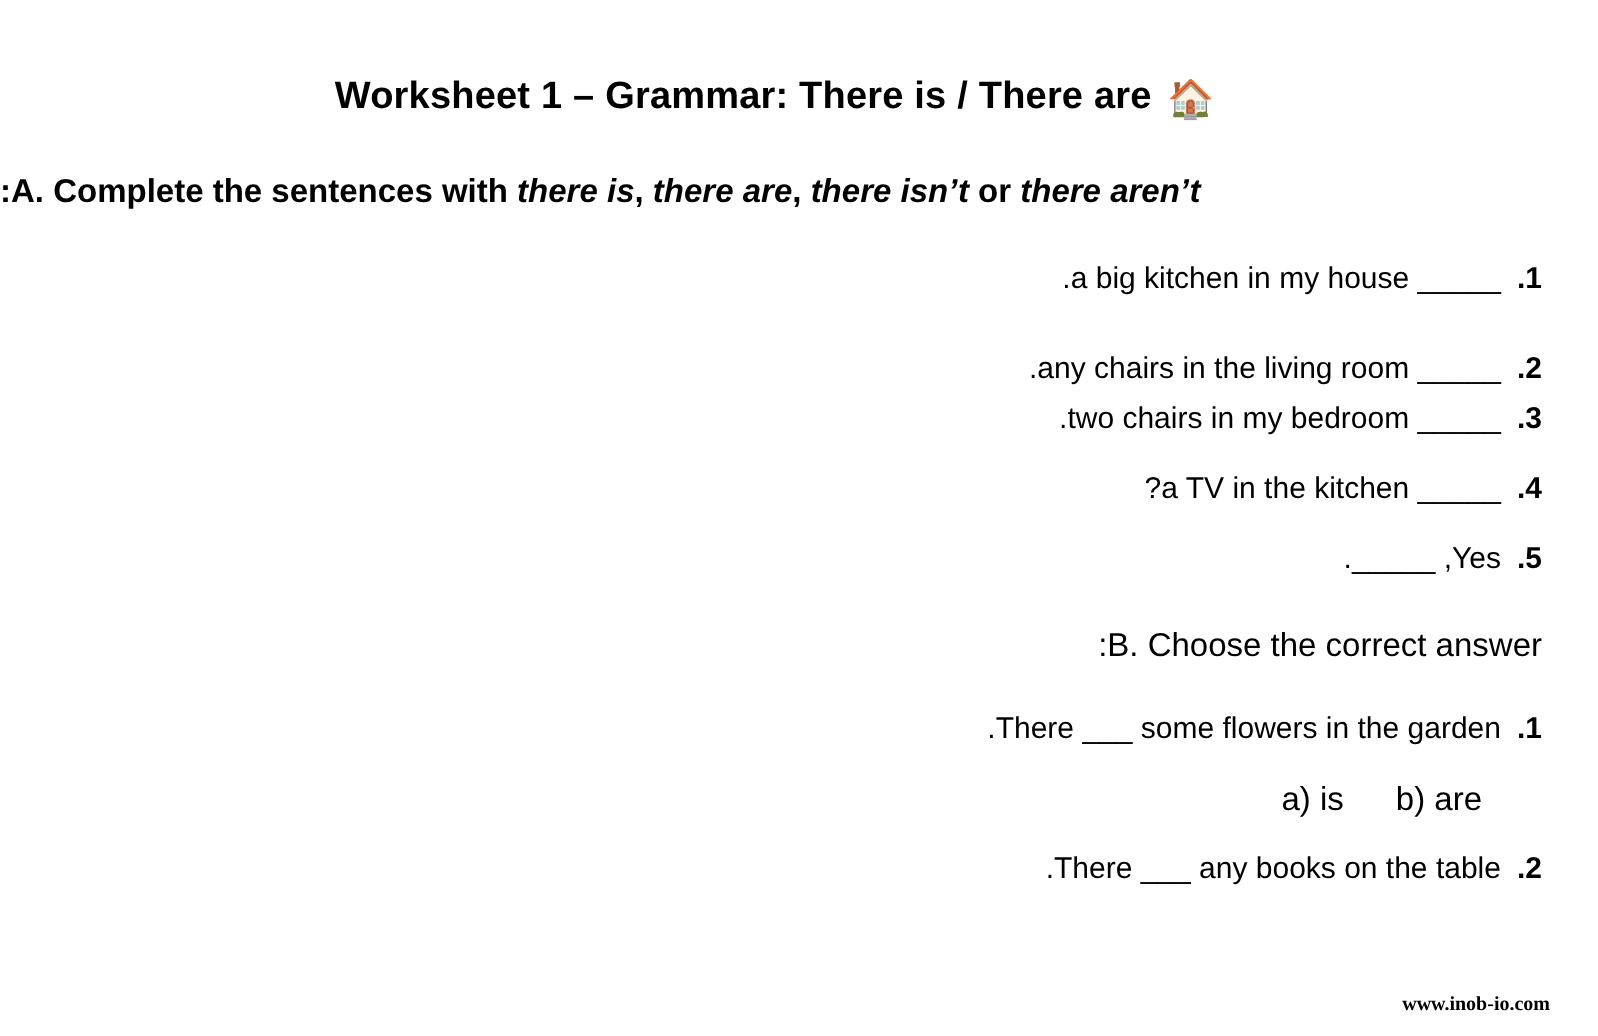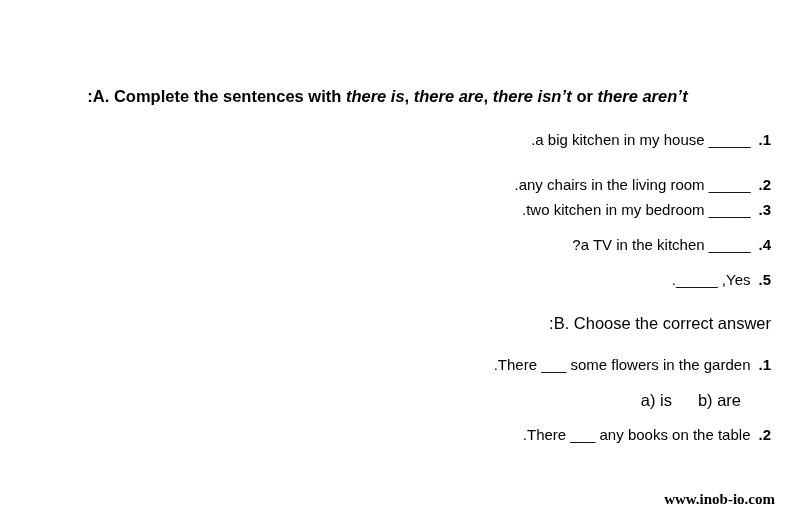--- a/index.html
+++ b/index.html
@@ -41,21 +41,20 @@
     font-size: 19px;
     vertical-align: -2px;
   }
 
   
   .section-a-heading {
     position: absolute;
     top: 87px;
     left: 0;
     width: 775px;
-    text-align: center;
     font-size: 16.5px;
     font-weight: bold;
     white-space: nowrap;
   }
   .section-a-heading i {
     font-style: italic;
   }
 
   
   .qline {
@@ -92,47 +91,50 @@
   }
   .choices .gap {
     display: inline-block;
     width: 26px;
   }
 
   .footer {
     position: absolute;
     right: 24px;
     bottom: 10px;
-    font-size: 15px;
+    font-size: 10px;
     font-weight: bold;
     font-family: "Liberation Serif", serif;
     color: #000000;
     white-space: nowrap;
   }
 </style>
 </head>
 <body>
 
 <div class="page">
 
+  <div class="title-row">
+    <span>Worksheet 1 – Grammar: There is / There are</span><span class="home-icon">🏠</span>
+  </div>
 
   <div class="section-a-heading">
     <span>:A. Complete the sentences with </span><i>there is</i><span>, </span><i>there are</i><span>, </span><i>there isn’t</i><span> or </span><i>there aren’t</i>
   </div>
 
   <div class="qline" style="top:131px;">
     <span>.a big kitchen in my house _____</span><span class="qnum">.1</span>
   </div>
 
   <div class="qline" style="top:166px;margin-top:10px;">
     <span>.any chairs in the living room _____</span><span class="qnum">.2</span>
   </div>
 
   <div class="qline" style="top:201px;">
-    <span>.two kitchen in my bedroom _____</span><span class="qnum">.3</span>
+    <span>.two chairs in my bedroom _____</span><span class="qnum">.3</span>
   </div>
 
   <div class="qline" style="top:236px;">
     <span>?a TV in the kitchen _____</span><span class="qnum">.4</span>
   </div>
 
   <div class="qline" style="top:271px;">
     <span>._____ ,Yes</span><span class="qnum">.5</span>
   </div>
 

